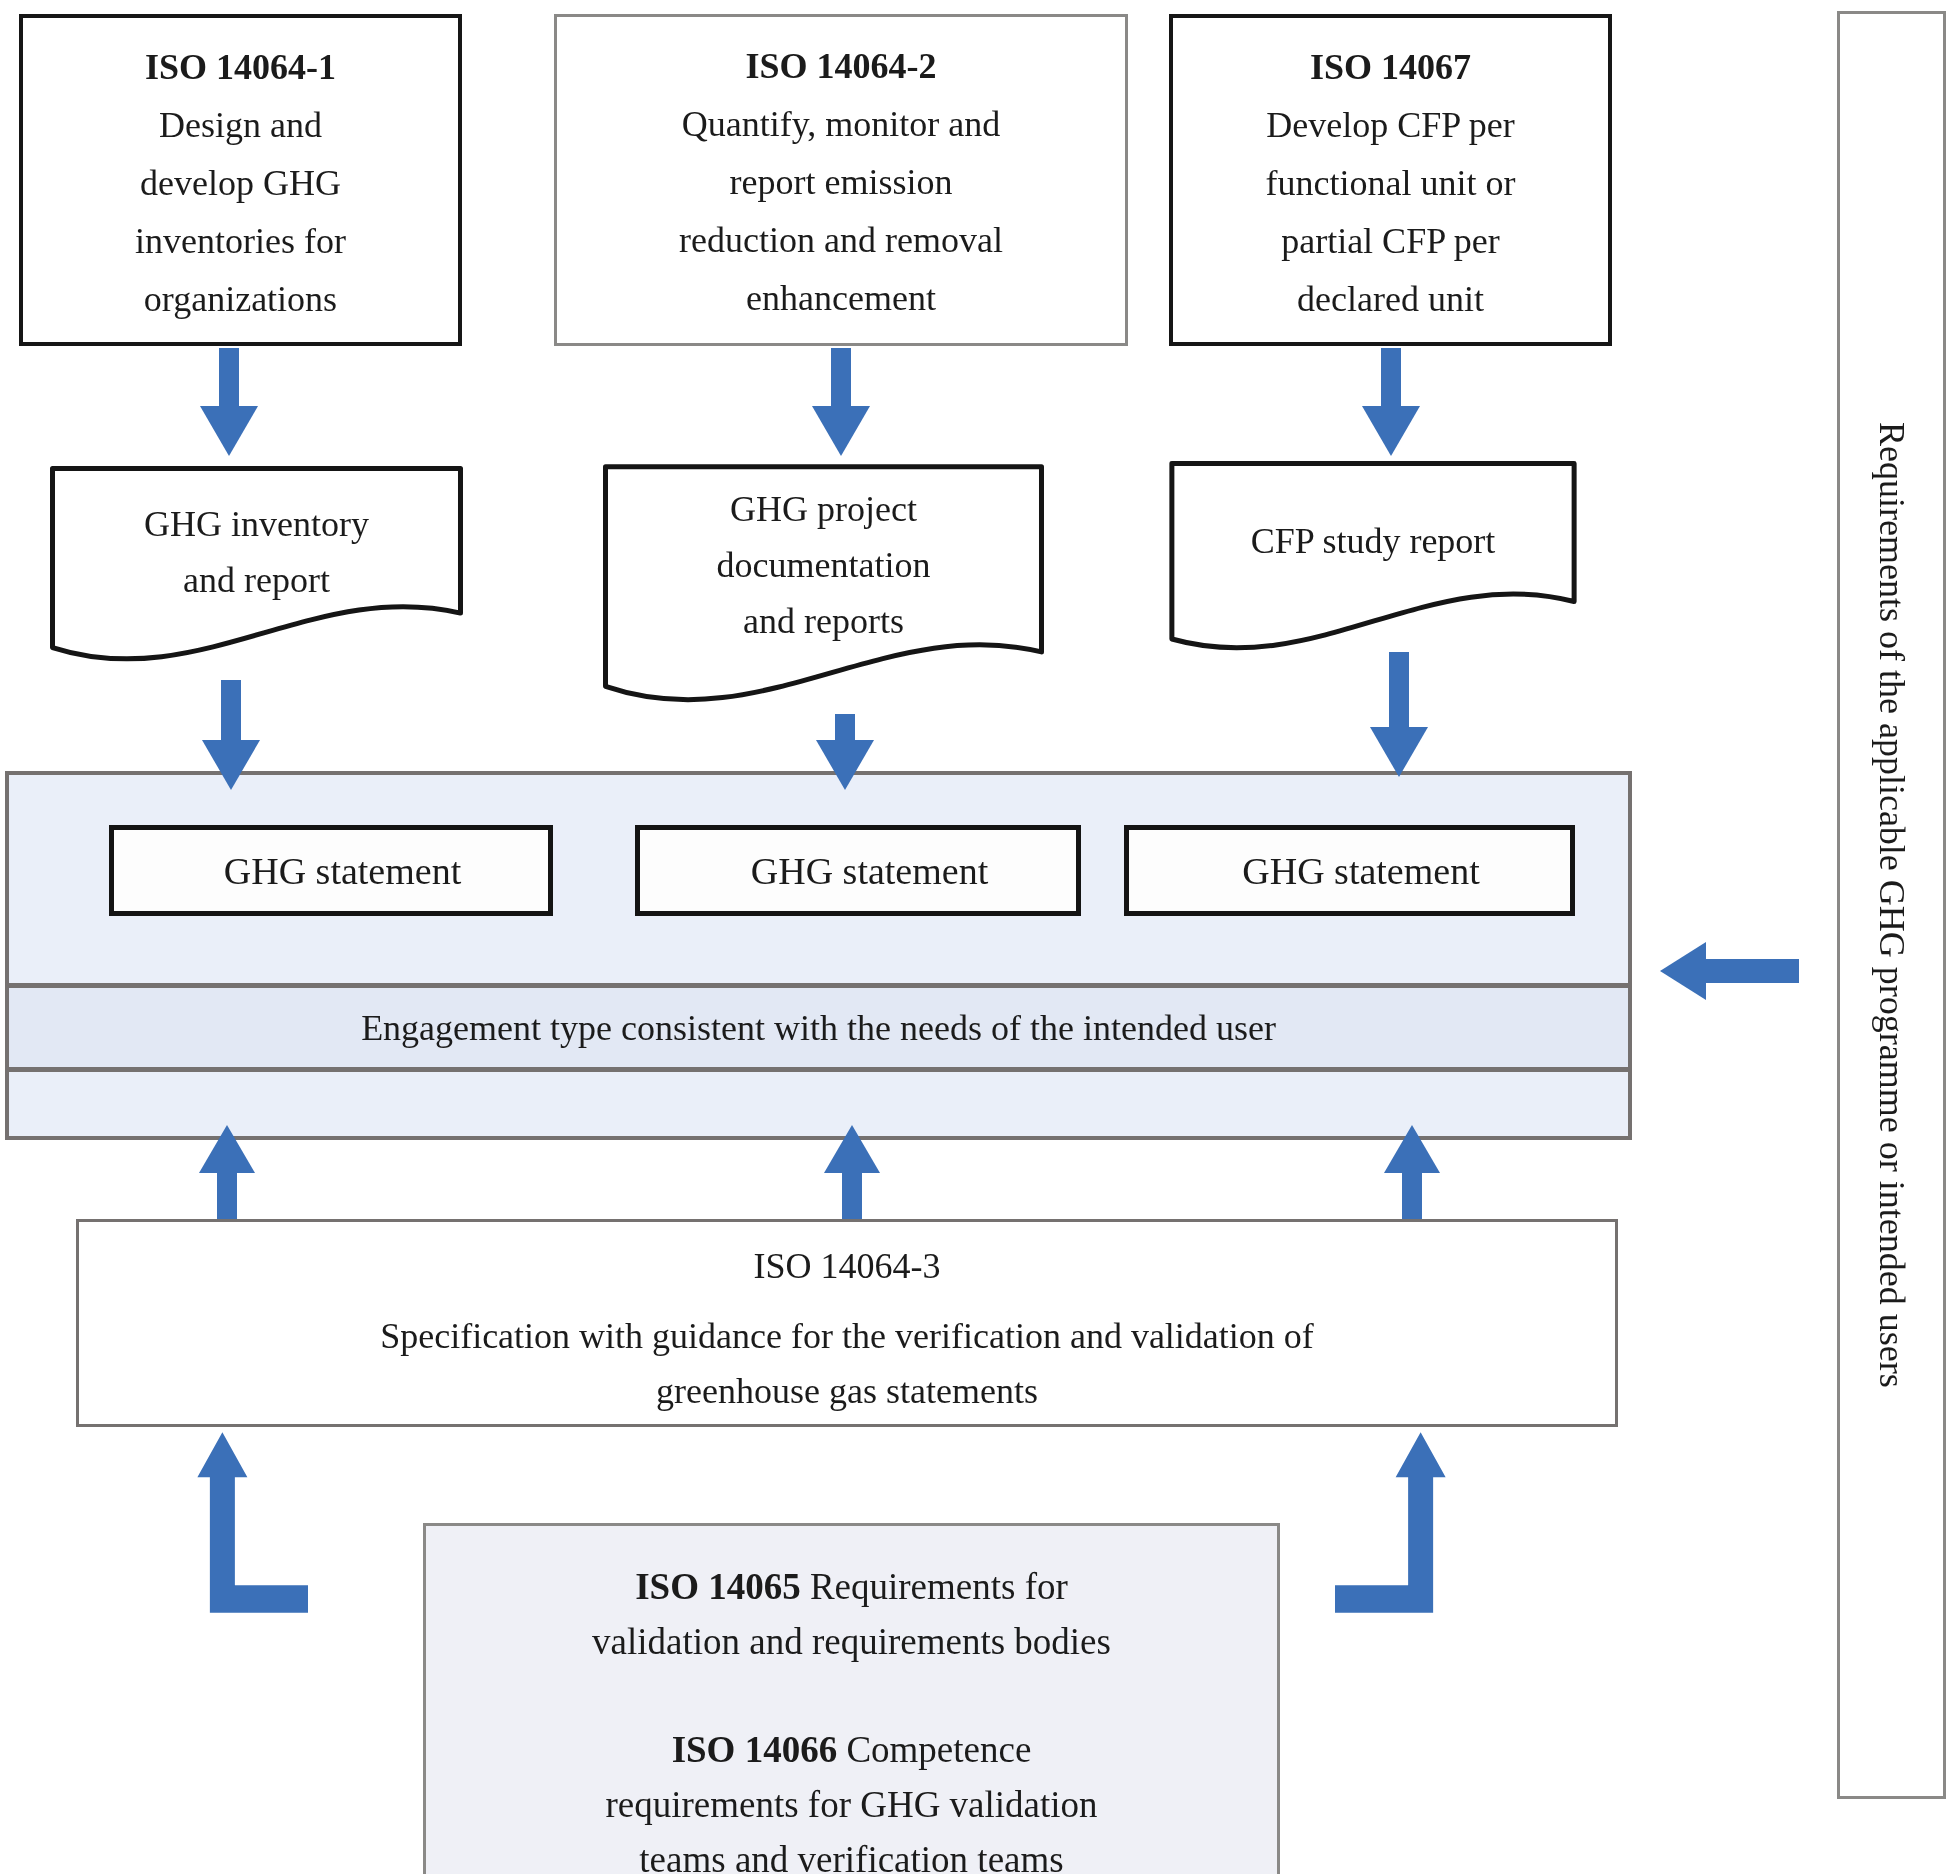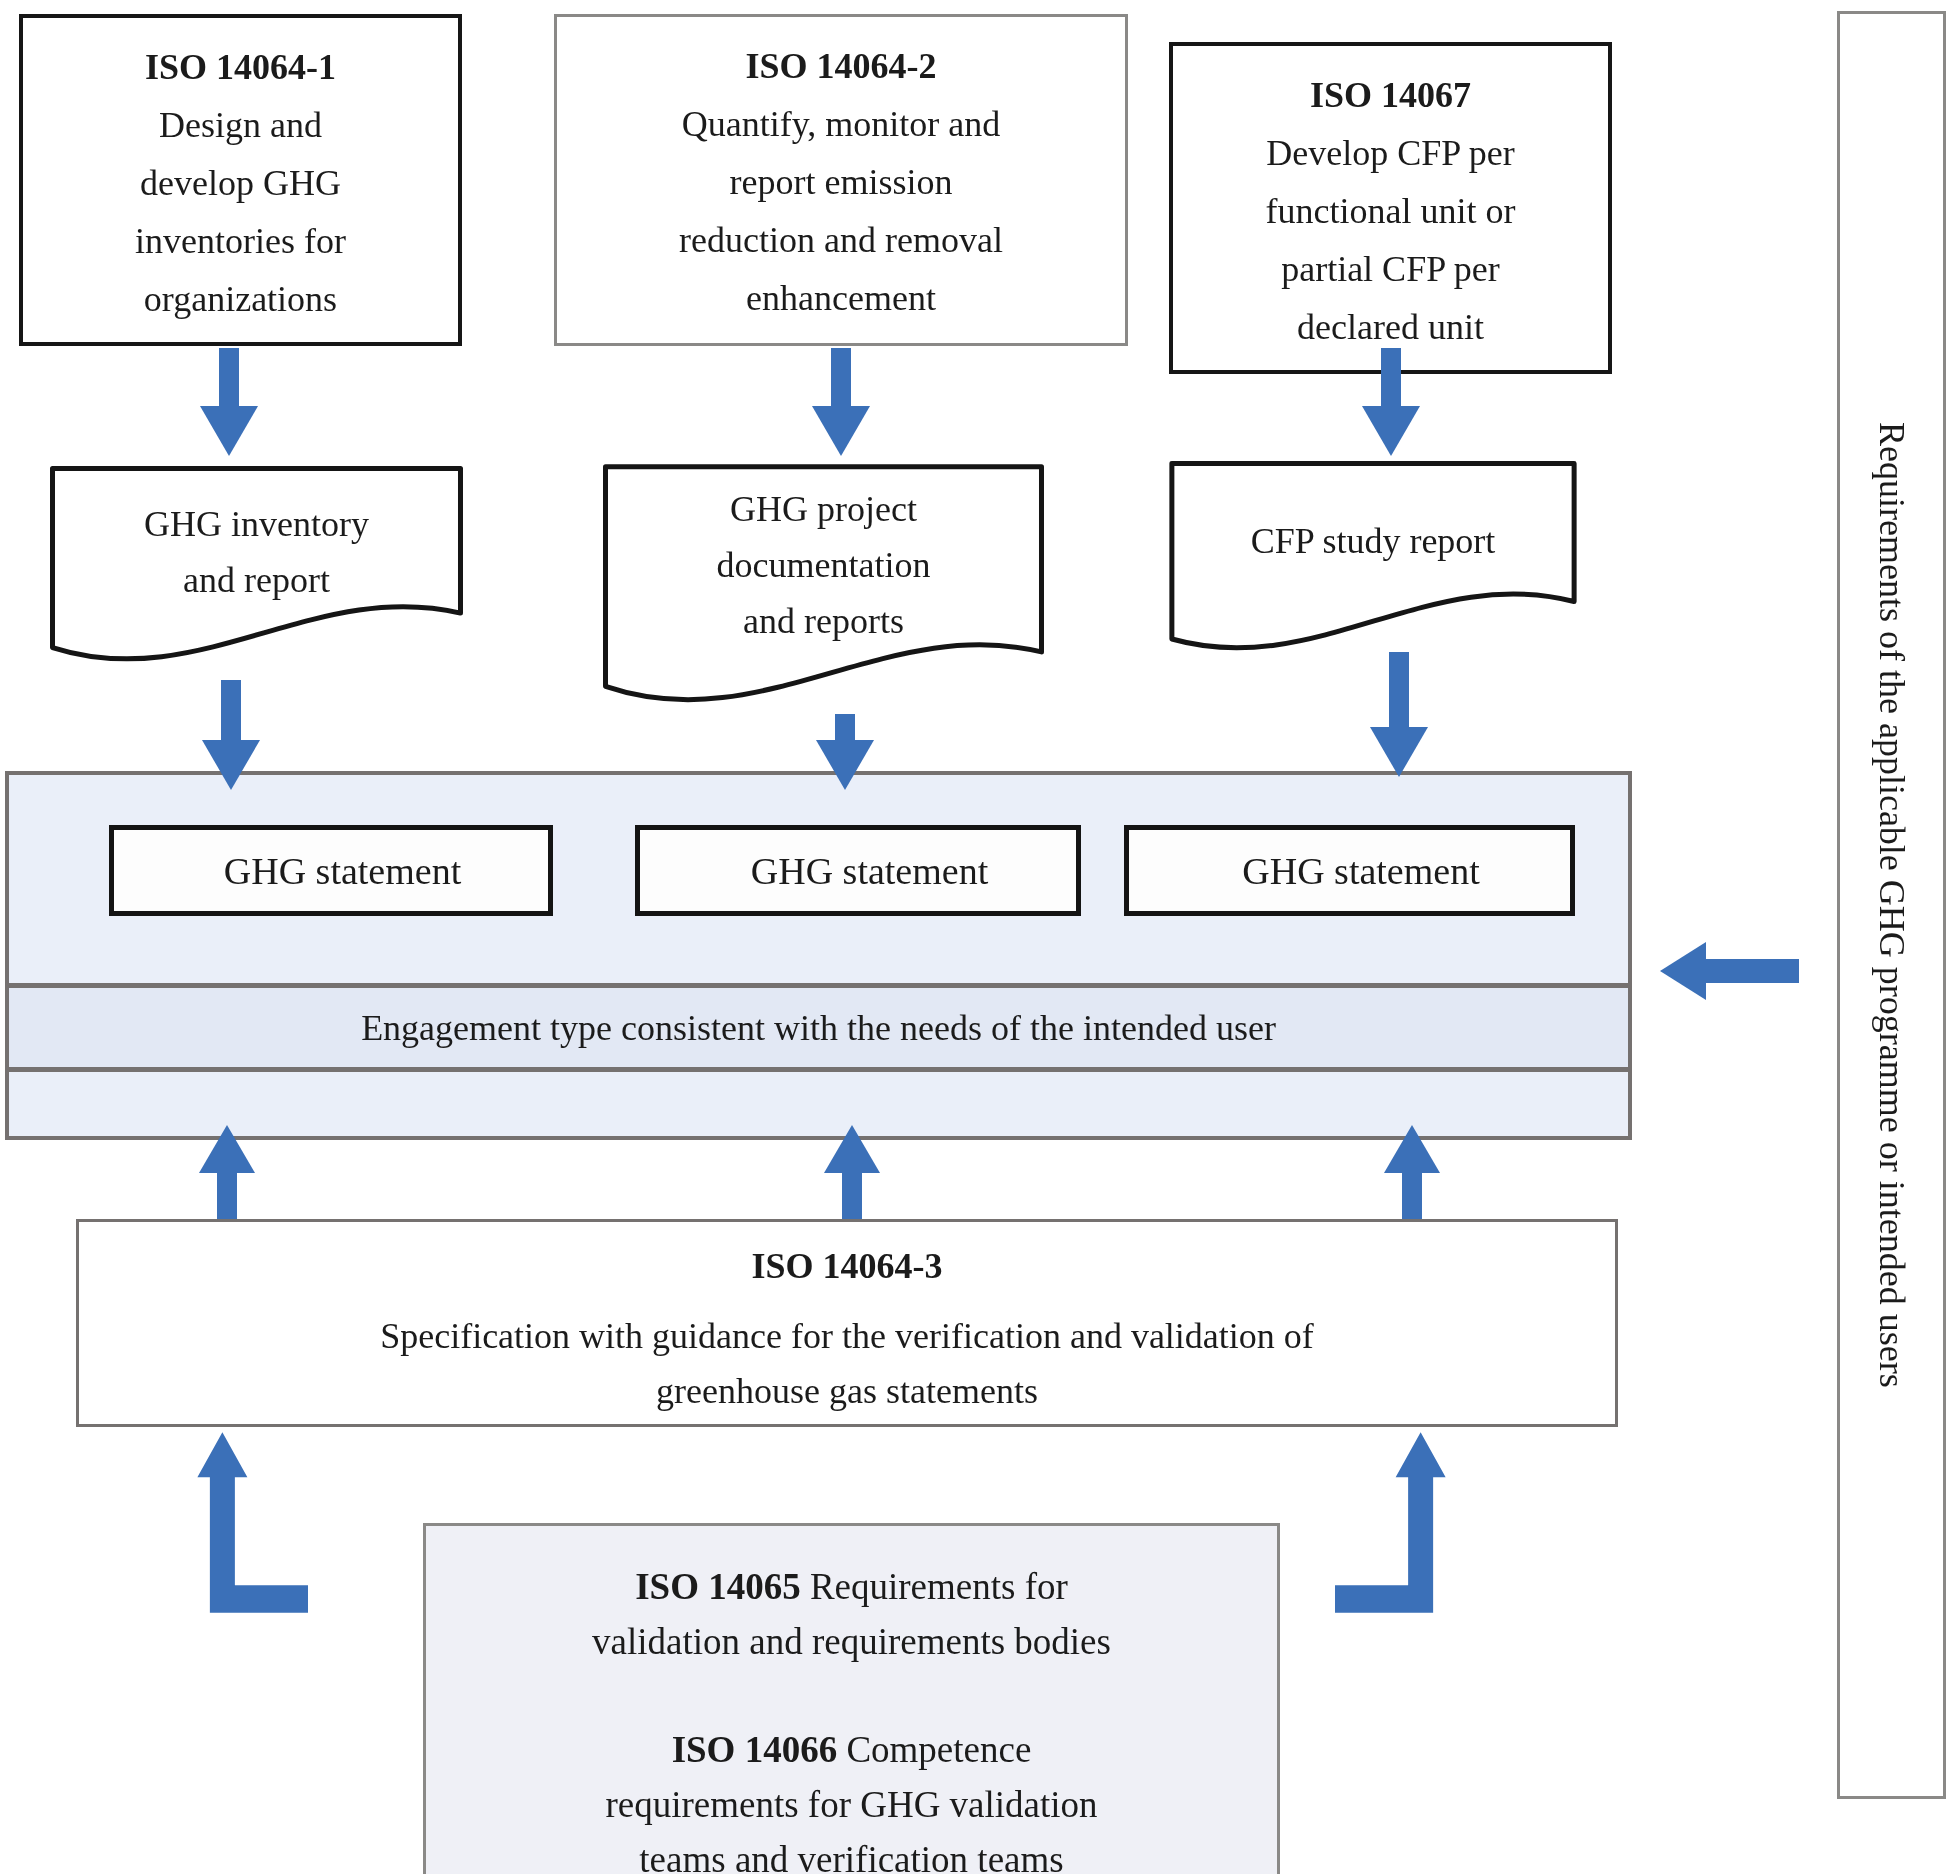--- a/index.html
+++ b/index.html
@@ -47,21 +47,21 @@
   #panel{left:5px;top:771px;width:1627px;height:369px;background:var(--panel-fill);
       border:4.4px solid var(--gray-border);}
   .stmt{top:50px;height:91px;background:#fdfdfd;border:5.6px solid #141414;
       display:flex;align-items:center;justify-content:center;font-size:38px;padding-left:23px;}
   .divider{left:0;width:1619px;height:5px;background:var(--gray-border);}
   #band{left:0;top:213px;width:1619px;height:79px;background:var(--band-fill);
       display:flex;align-items:center;justify-content:center;font-size:36px;}
   
   #verif{left:76px;top:1219px;width:1542px;height:208px;background:#ffffff;
       border:3.8px solid var(--gray-border);text-align:center;font-size:36px;padding-top:19px;}
-  #verif .ttl{font-weight:bold;line-height:50px;}
+  #verif .ttl{font-weight:normal;line-height:50px;}
   #verif .body{margin-top:17.5px;line-height:55px;}
   
   #bodies{left:423px;top:1523px;width:857px;height:393px;background:var(--body-fill);
       border:3.8px solid #8a8987;text-align:center;font-size:37px;line-height:55px;padding-top:33px;}
   #bodies .gap{height:53px;}
   #bodies b{font-weight:bold;}
   
   #side{left:1837px;top:11.3px;width:109px;height:1788px;background:#ffffff;border:3.8px solid #8a8987;
       display:flex;align-items:center;justify-content:center;}
   #side .vtext{writing-mode:vertical-rl;font-size:36px;white-space:nowrap;}
@@ -82,21 +82,21 @@
     <div>inventories for</div>
     <div>organizations</div>
   </div>
   <div class="abs std gray-bd" style="left:554px;width:574px;">
     <div class="ttl">ISO 14064-2</div>
     <div>Quantify, monitor and</div>
     <div>report emission</div>
     <div>reduction and removal</div>
     <div>enhancement</div>
   </div>
-  <div class="abs std black-bd" style="left:1169px;width:443px;margin-top:28px;">
+  <div class="abs std black-bd" style="left:1169px;width:443px;">
     <div class="ttl">ISO 14067</div>
     <div>Develop CFP per</div>
     <div>functional unit or</div>
     <div>partial CFP per</div>
     <div>declared unit</div>
   </div>
 
   <div class="arr arr-down" style="left:200px;top:348px;height:108px;">
       <div class="shaft"></div>
       <div class="head"></div>

